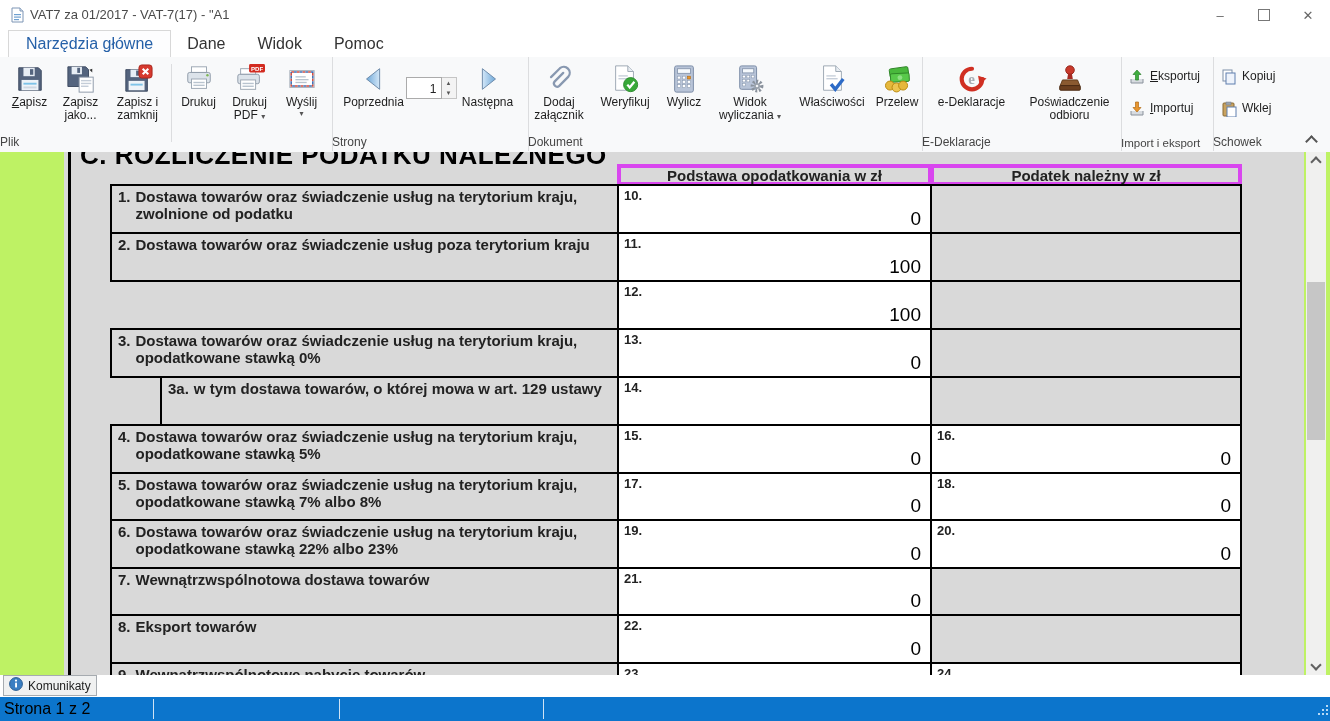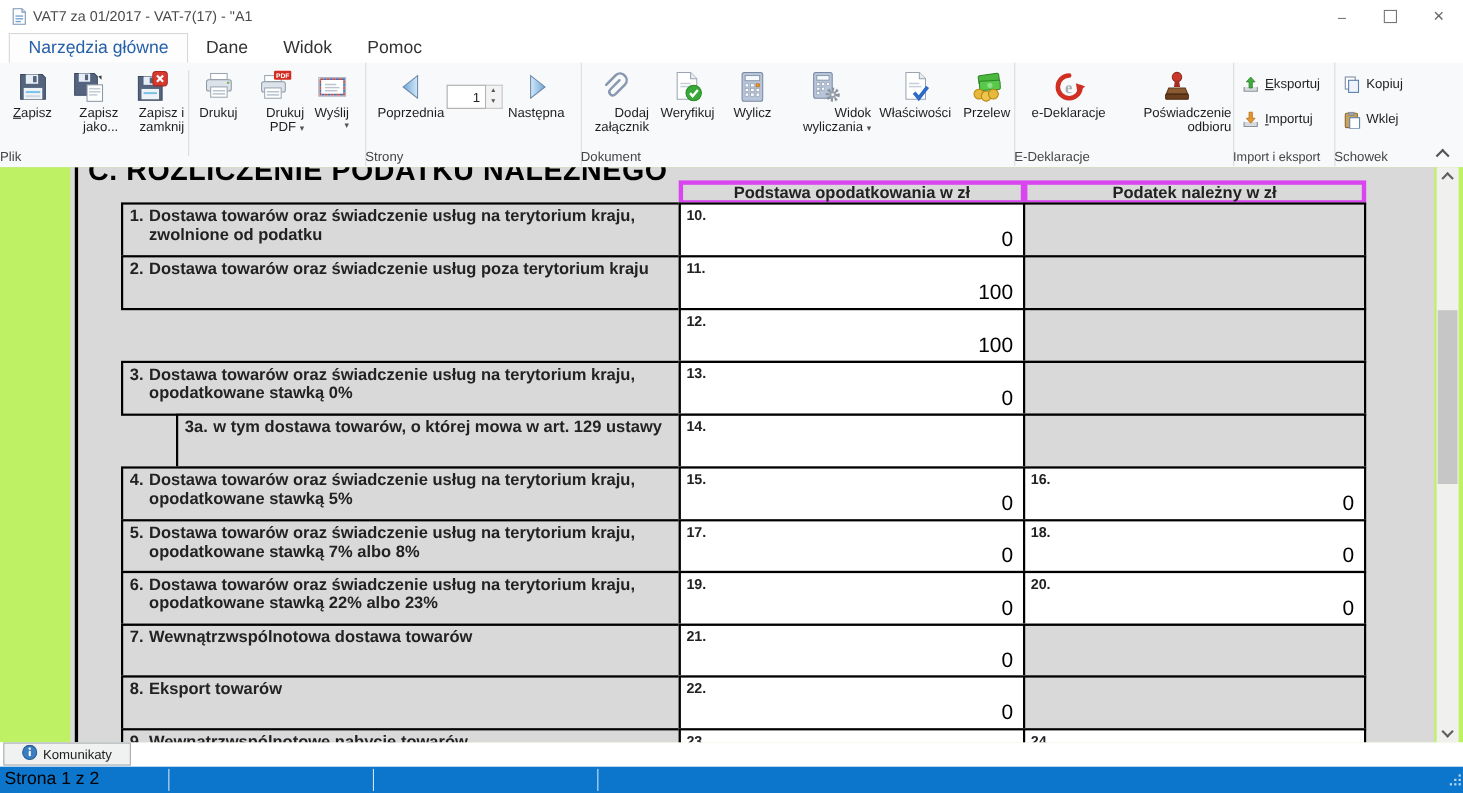--- a/index.html
+++ b/index.html
@@ -26,21 +26,21 @@
   .g-plik{left:0;width:332px;}
   .g-strony{left:332px;width:196px;}
   .g-dok{left:528px;width:394px;}
   .g-edek{left:922px;width:199px;}
   .g-imp{left:1121px;width:92px;}
   .g-schowek{left:1213px;width:76px;border-right:none;}
   .glabel{position:absolute;bottom:2px;left:0;width:100%;text-align:left;font-size:12px;color:#454545;white-space:nowrap;}
   .bigrow{display:flex;justify-content:center;align-items:flex-start;padding-top:3px;}
   .bigbtn{display:flex;flex-direction:column;align-items:center;padding-top:2px;}
   .bigbtn .ic{height:34px;display:flex;align-items:center;justify-content:center;}
-  .bigbtn .lbl{font-size:12px;line-height:13px;text-align:right;color:#1e1e1e;white-space:normal;}
+  .bigbtn .lbl{font-size:12px;line-height:13px;text-align:center;color:#1e1e1e;white-space:normal;}
   .mn .lbl::first-letter{text-decoration:underline;}
   .dd{font-size:8px;color:#555;line-height:10px;}
   .vsep{width:1px;background:#dcdddf;height:78px;margin:4px 3px 0 3px;}
   .smallcol{padding:12px 0 0 8px;display:flex;flex-direction:column;gap:13px;}
   .smallbtn{display:flex;gap:5px;font-size:12px;color:#1e1e1e;white-space:nowrap;}
   .spinner{display:flex;margin-top:17px;}
   .spininput{width:36px;height:22px;border:1px solid #ababab;background:#fff;font-size:12px;text-align:right;
     line-height:22px;padding-right:4px;box-sizing:border-box;}
   .spinbtns{display:flex;flex-direction:column;width:15px;height:22px;border:1px solid #c5c5c5;border-left:none;box-sizing:border-box;background:#f3f3f3;}
   .spinbtns div{flex:1;display:flex;align-items:center;justify-content:center;font-size:6px;color:#555;}
@@ -73,21 +73,21 @@
   
   .vscroll{position:absolute;left:1306px;top:0;width:20px;height:523px;background:#f0f0ef;}
   .sarrow{position:absolute;left:0;width:20px;height:17px;display:flex;align-items:center;justify-content:center;}
   .sarrow.up{top:0;} .sarrow.down{bottom:0;}
   .sarrow .chev{border-color:#606060;width:6px;height:6px;}
   .sthumb{position:absolute;left:1px;width:18px;top:130px;height:158px;background:#c6c6c6;}
 
   
   .msgbar{position:absolute;left:0;top:675px;width:100%;height:22px;background:#fff;}
   .msgtab{position:absolute;left:3px;top:0px;height:21px;box-sizing:border-box;background:#f0f1f1;border:1px solid #a6abb0;
-    display:flex;align-items:center;gap:5px;padding:0 16px;font-size:12px;color:#222;}
+    display:flex;align-items:center;gap:5px;padding:0 5px;font-size:12px;color:#222;}
 
   
   .statusbar{position:absolute;left:0;top:697px;width:100%;height:24px;background:#0c75cc;}
   .statustext{position:absolute;left:4px;top:0;height:36px;line-height:24px;color:#000000;font-size:16px;}
   .sdiv{position:absolute;top:2px;bottom:2px;width:1px;background:#cfe3f5;}
   .grip{position:absolute;right:1px;bottom:1px;}
 </style>
 </head>
 <body>
 

